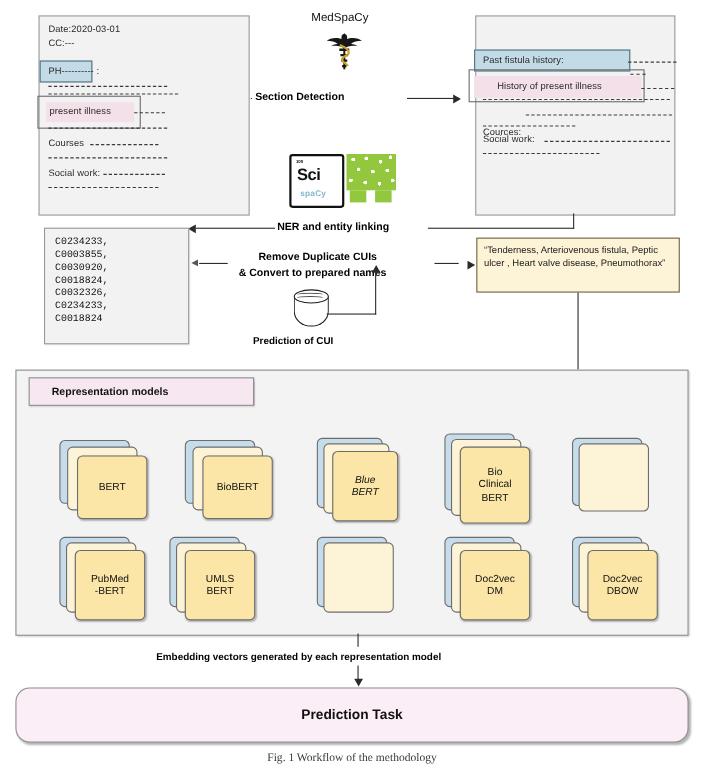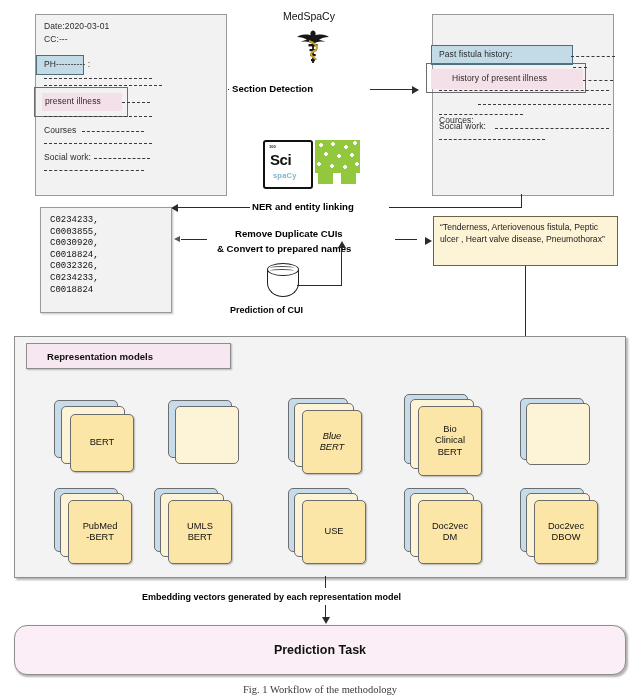--- a/index.html
+++ b/index.html
@@ -223,20 +223,23 @@
 <div class="card" style="left:54px;top:400px;width:80px;height:72px;">
   <div class="lyr l1" style="left:0;top:0;width:62px;height:56px;"></div>
   <div class="lyr l2" style="left:7px;top:6px;width:62px;height:56px;"></div>
   <div class="lyr l3" style="left:16px;top:14px;width:62px;height:56px;">
     <span>BERT</span>
   </div>
 </div>
 <div class="card" style="left:168px;top:400px;width:80px;height:72px;">
   <div class="lyr l1" style="left:0;top:0;width:62px;height:56px;"></div>
   <div class="lyr l2" style="left:7px;top:6px;width:62px;height:56px;"></div>
+  <div class="lyr l3" style="left:16px;top:14px;width:62px;height:56px;">
+    <span>BioBERT</span>
+  </div>
 </div>
 <div class="card" style="left:288px;top:398px;width:80px;height:76px;">
   <div class="lyr l1" style="left:0;top:0;width:58px;height:62px;"></div>
   <div class="lyr l2" style="left:6px;top:5px;width:58px;height:62px;"></div>
   <div class="lyr l3" style="left:14px;top:12px;width:58px;height:62px;white-space:pre-line;font-style:italic;">
     <span>Blue
 BERT</span>
   </div>
 </div>
 <div class="card" style="left:404px;top:394px;width:84px;height:82px;">
@@ -265,23 +268,20 @@
   <div class="lyr l1" style="left:0;top:0;width:62px;height:62px;"></div>
   <div class="lyr l2" style="left:6px;top:5px;width:62px;height:62px;"></div>
   <div class="lyr l3" style="left:14px;top:12px;width:62px;height:62px;white-space:pre-line;">
     <span>UMLS
 BERT</span>
   </div>
 </div>
 <div class="card" style="left:288px;top:488px;width:84px;height:78px;">
   <div class="lyr l1" style="left:0;top:0;width:62px;height:62px;"></div>
   <div class="lyr l2" style="left:6px;top:5px;width:62px;height:62px;"></div>
-  <div class="lyr l3" style="left:14px;top:12px;width:62px;height:62px;">
-    <span>USE</span>
-  </div>
 </div>
 <div class="card" style="left:404px;top:488px;width:84px;height:78px;">
   <div class="lyr l1" style="left:0;top:0;width:62px;height:62px;"></div>
   <div class="lyr l2" style="left:6px;top:5px;width:62px;height:62px;"></div>
   <div class="lyr l3" style="left:14px;top:12px;width:62px;height:62px;white-space:pre-line;">
     <span>Doc2vec
 DM</span>
   </div>
 </div>
 <div class="card" style="left:520px;top:488px;width:84px;height:78px;">

